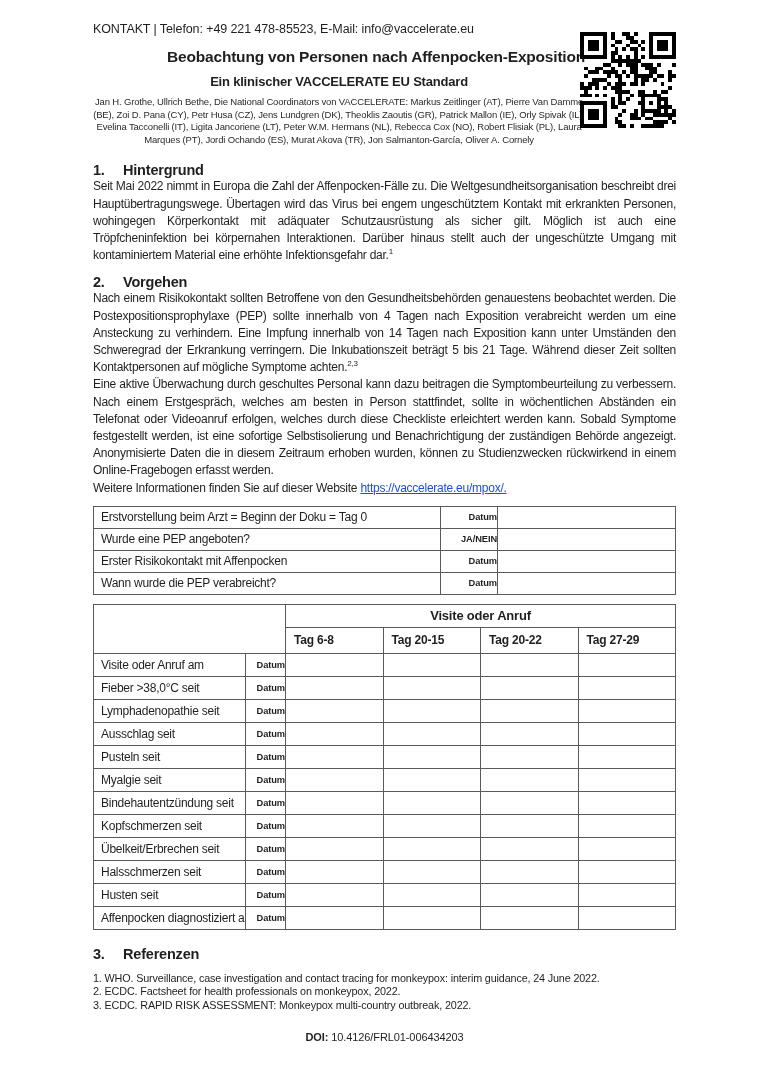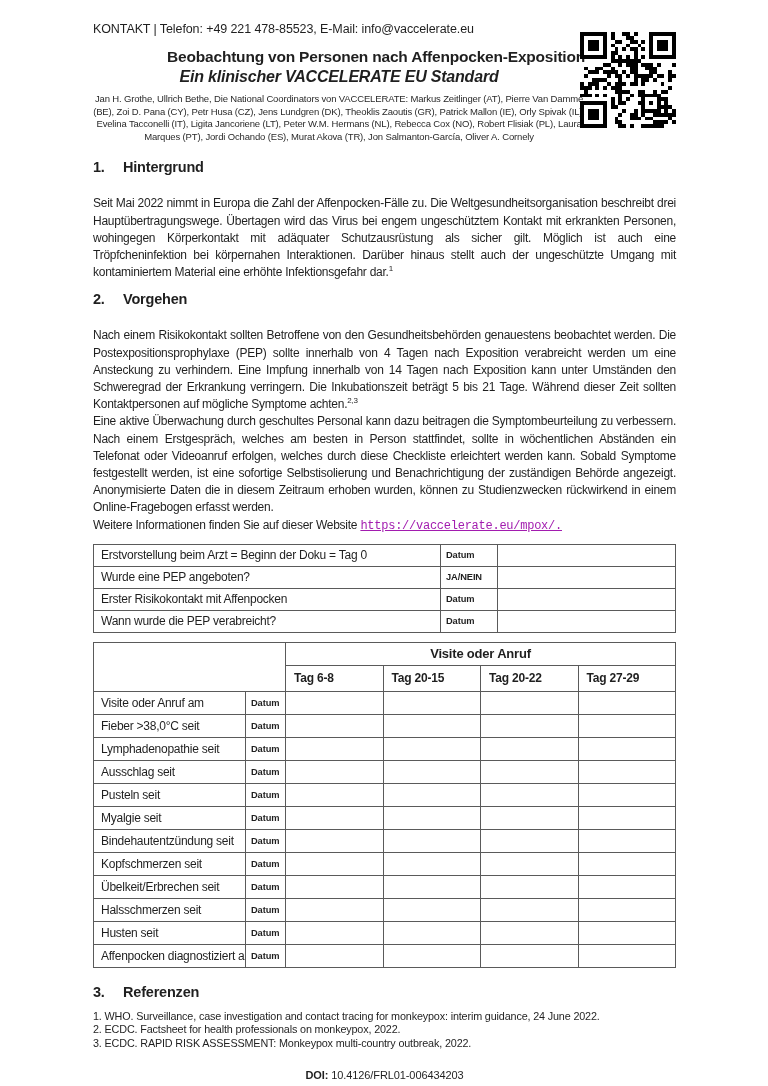--- a/index.html
+++ b/index.html
@@ -9,45 +9,45 @@
     font-family:"Liberation Sans", sans-serif;
     color:#1f1f1f;
   }
   .page { padding:22px 92px 0 93px; }
 
   
   .header { display:flex; }
   .header-left { width:492px; }
   .contact { font-size:12.5px; letter-spacing:-0.1px; }
   .title { text-align:right; font-weight:bold; font-size:15.5px; margin-top:12px; letter-spacing:-0.2px; }
-  .subtitle { text-align:center; font-weight:bold; font-size:16px; margin-top:2px; letter-spacing:-0.2px;font-style:italic; }
+  .subtitle { text-align:center; font-weight:bold; font-size:13px; margin-top:8px; letter-spacing:-0.2px; }
   .authors { text-align:center; font-size:9.5px; line-height:12.6px; margin-top:7px; letter-spacing:-0.15px; color:#2a2a2a; }
   .qrwrap { width:96px; margin-left:-5px; margin-top:10px; flex:none; }
 
   
   .h { display:flex; font-weight:bold; font-size:14.5px; letter-spacing:-0.2px; }
   .h .h-num { width:30px; flex:none; }
   .h1 { margin-top:16px; }
   .h2 { margin-top:10px; }
   .h3 { margin-top:16px; }
 
   
-  .para { margin-top:20px; font-size:12px; line-height:17.2px; text-align:justify; letter-spacing:-0.25px; }
+  .para { margin-top:0; font-size:12px; line-height:17.2px; text-align:justify; letter-spacing:-0.25px; }
   sup { font-size:8px; vertical-align:super; line-height:0; }
   .web-line { font-size:12px; line-height:17.2px; letter-spacing:-0.25px; }
   a.link { text-decoration:underline; cursor:pointer; }
 
   
   table { border-collapse:collapse; width:583px; table-layout:fixed; }
   td, th { border:1px solid #5a5a5a; vertical-align:middle; overflow:hidden; }
   .t1 { margin-top:9px; }
   .t1 tr { height:22px; }
   .t2 { margin-top:9px; }
   .label-cell { font-size:12px; letter-spacing:-0.25px; padding-left:7px; white-space:nowrap; }
-  .type-cell { font-size:9.3px; font-weight:bold; padding-left:5px; letter-spacing:-0.1px; white-space:nowrap; }
+  .type-cell { font-size:9.3px; font-weight:bold; padding-left:5px; letter-spacing:-0.1px; white-space:nowrap;text-align:right; }
   .t2 .hrow1 { height:23px; }
   .t2 .hrow2 { height:26px; }
   .t2 .drow { height:23px; }
   .span-head { font-weight:bold; font-size:13px; text-align:center; letter-spacing:-0.2px; }
   .day-head { font-weight:bold; font-size:12px; text-align:left; padding-left:8px; letter-spacing:-0.2px; }
 
   
   .refs { margin-top:10px; font-size:10.8px; line-height:13.6px; letter-spacing:-0.15px; }
   .doi { margin-top:18px; text-align:center; font-size:11px; letter-spacing:-0.1px; }
   .doi b { font-weight:bold; }
@@ -375,21 +375,21 @@
     <span>Hintergrund</span>
   </div>
   <div class="para"><span>Seit Mai 2022 nimmt in Europa die Zahl der Affenpocken-Fälle zu. Die Weltgesundheitsorganisation beschreibt drei Hauptübertragungswege. Übertagen wird das Virus bei engem ungeschütztem Kontakt mit erkrankten Personen, wohingegen Körperkontakt mit adäquater Schutzausrüstung als sicher gilt. Möglich ist auch eine Tröpfcheninfektion bei körpernahen Interaktionen. Darüber hinaus stellt auch der ungeschützte Umgang mit kontaminiertem Material eine erhöhte Infektionsgefahr dar.</span><sup>1</sup></div>
 
   <div class="h h2">
     <span class="h-num">2.</span>
     <span>Vorgehen</span>
   </div>
   <div class="para"><span>Nach einem Risikokontakt sollten Betroffene von den Gesundheitsbehörden genauestens beobachtet werden. Die Postexpositionsprophylaxe (PEP) sollte innerhalb von 4 Tagen nach Exposition verabreicht werden um eine Ansteckung zu verhindern. Eine Impfung innerhalb von 14 Tagen nach Exposition kann unter Umständen den Schweregrad der Erkrankung verringern. Die Inkubationszeit beträgt 5 bis 21 Tage. Während dieser Zeit sollten Kontaktpersonen auf mögliche Symptome achten.</span><sup>2,3</sup></div>
   <div class="para" style="margin-top:0;"><span>Eine aktive Überwachung durch geschultes Personal kann dazu beitragen die Symptombeurteilung zu verbessern. Nach einem Erstgespräch, welches am besten in Person stattfindet, sollte in wöchentlichen Abständen ein Telefonat oder Videoanruf erfolgen, welches durch diese Checkliste erleichtert werden kann. Sobald Symptome festgestellt werden, ist eine sofortige Selbstisolierung und Benachrichtigung der zuständigen Behörde angezeigt. Anonymisierte Daten die in diesem Zeitraum erhoben wurden, können zu Studienzwecken rückwirkend in einem Online-Fragebogen erfasst werden.</span></div>
-  <div class="web-line"><span>Weitere Informationen finden Sie auf dieser Website </span><a class="link" id="weblink" style="color: #a21caf; font-family: Liberation Mono, monospace;">https://vaccelerate.eu/mpox/.</a></div>
+  <div class="web-line"><span>Weitere Informationen finden Sie auf dieser Website </span><a class="link" id="weblink" style="color: #1d4ed8;">https://vaccelerate.eu/mpox/.</a></div>
 
   <table class="t1">
     <colgroup>
         <col style="width:347px">
         <col style="width:57px">
         <col>
       </colgroup>
     <tbody>
         <tr>
       <td class="label-cell">Erstvorstellung beim Arzt = Beginn der Doku = Tag 0</td>

